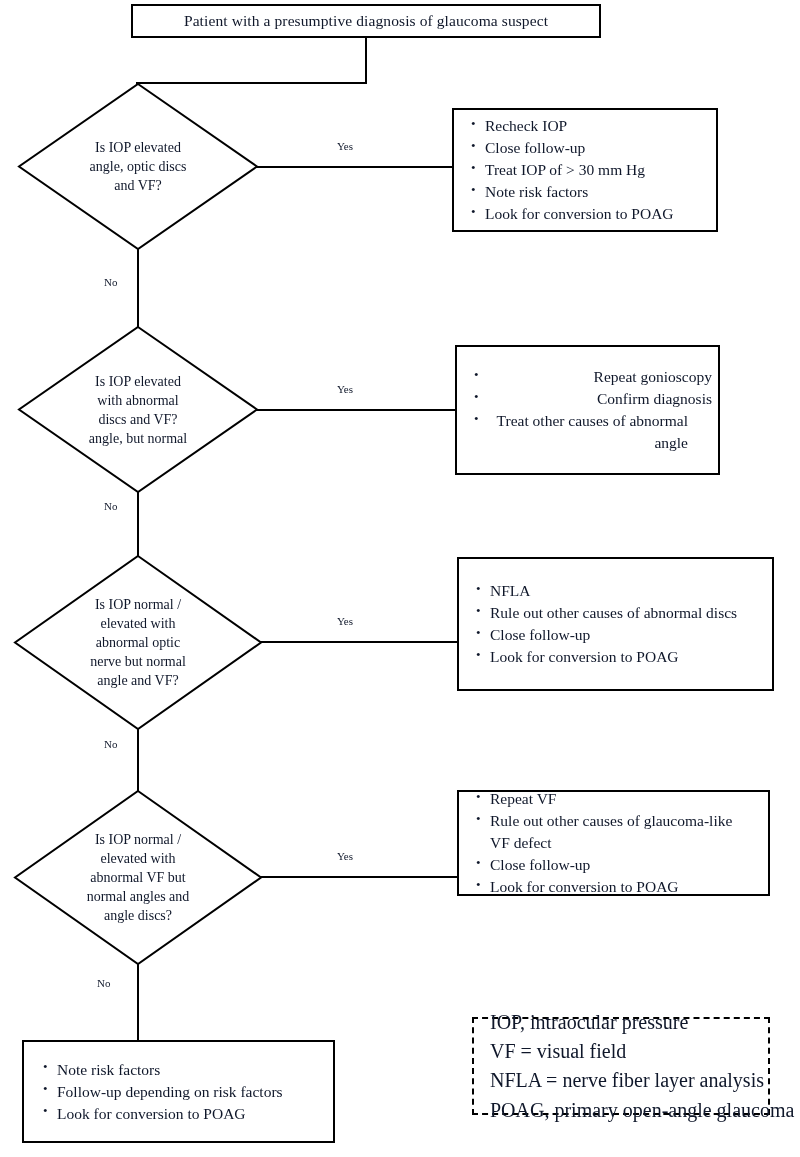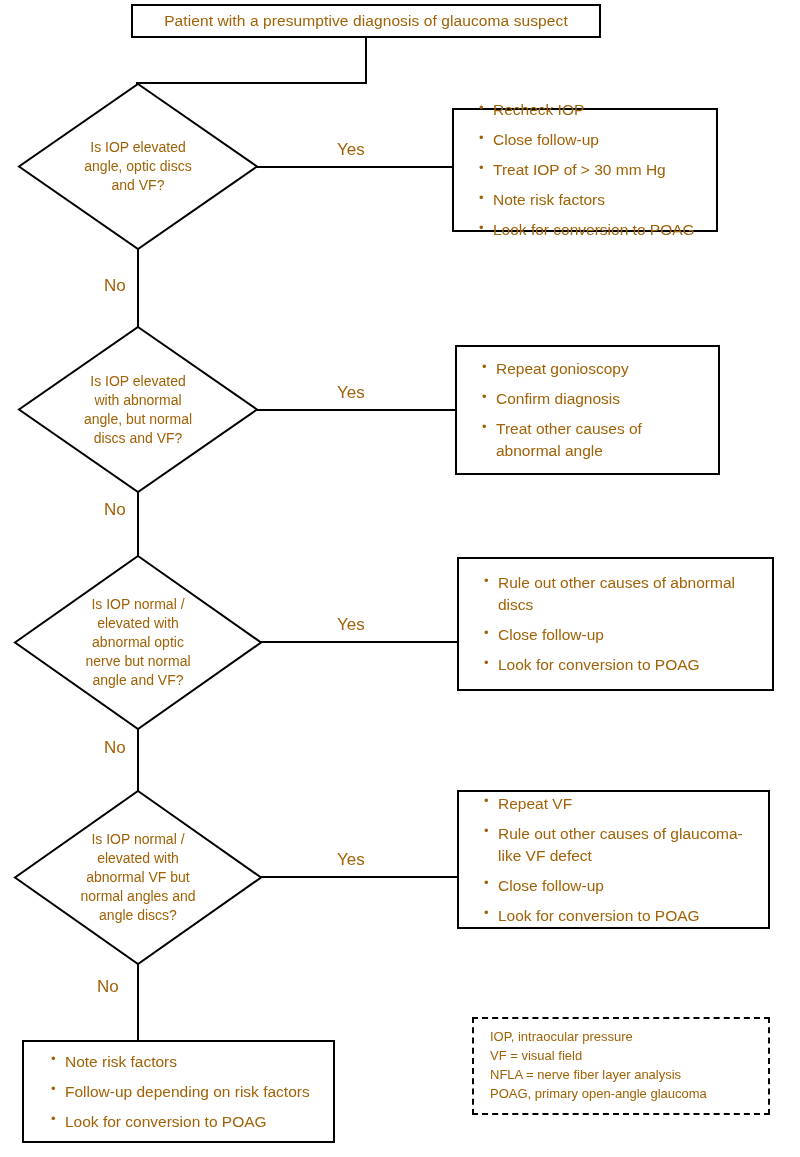--- a/index.html
+++ b/index.html
@@ -6,22 +6,22 @@
   html, body {
     margin: 0;
     padding: 0;
     background: #ffffff;
   }
   #page {
     position: relative;
     width: 800px;
     height: 1157px;
     background: #ffffff;
-    font-family: Liberation Sans, sans-serif;
-    color: #a16207;
+    font-family: Liberation Serif, serif;
+    color: #0f172a;
     overflow: hidden;
   }
 
   
   .box {
     position: absolute;
     box-sizing: border-box;
     border: 2px solid #000;
     background: #fff;
   }
@@ -41,21 +41,21 @@
   ul.bullets {
     list-style: none;
     margin: 0;
     padding: 0;
   }
   ul.bullets li {
     font-size: 15.5px;
     line-height: 1.42;
     position: relative;
     padding-left: 14px;
-    margin: 8px;
+    margin: 0;
   }
   ul.bullets li::before {
     content: "\2022";
     position: absolute;
     left: 0;
     top: -0.5px;
     font-size: 13px;
   }
   .box-inner {
     position: absolute;
@@ -67,21 +67,21 @@
 
   
   .legend-lines {
     position: absolute;
     top: 50%;
     transform: translateY(-50%);
     left: 16px;
     right: 6px;
   }
   .legend-lines div {
-    font-size: 13px;
+    font-size: 20px;
     line-height: 1.46;
     white-space: nowrap;
   }
 
   
   .diamond-wrap { position: absolute; }
   .diamond-wrap svg { position: absolute; left: 0; top: 0; overflow: visible; }
   .diamond-text {
     position: absolute;
     left: 0;
@@ -96,21 +96,21 @@
   .diamond-text div { white-space: nowrap; }
 
   
   .ln { position: absolute; background: #000; }
   .ln.h { height: 2px; }
   .ln.v { width: 2px; }
 
   
   .edge-label {
     position: absolute;
-    font-size: 17px;
+    font-size: 11px;
     white-space: nowrap;
   }
 </style>
 </head>
 <body>
 
 <div id="page">
 
   <div class="box title-box" style="left:131px; top:4px; width:470px; height:34px;">
     <span>Patient with a presumptive diagnosis of glaucoma suspect</span>
@@ -148,32 +148,32 @@
     </div>
   </div>
 
   <div class="diamond-wrap" style="left:18px; top:326px; width:240px; height:167px;">
     <svg width="240" height="167" viewBox="0 0 240 167">
       <polygon points="120,1 239,83.5 120,166 1,83.5" fill="#ffffff" stroke="#000000" stroke-width="2"></polygon>
     </svg>
     <div class="diamond-text">
       <div>Is IOP elevated</div>
       <div>with abnormal</div>
+      <div>discs and VF?</div>
       <div>angle, but normal</div>
-      <div>discs and VF?</div>
     </div>
   </div>
 
   <div class="ln h" style="left:256px; top:409px; width:200px;"></div>
   <div class="edge-label" style="left:337px; top:383px;">Yes</div>
 
   <div class="ln v" style="left:137px; top:492px; height:80px;"></div>
   <div class="edge-label" style="left:104px; top:500px;">No</div>
 
-  <div class="box" style="left:455px; top:345px; width:265px; height:130px;">
+  <div class="box" style="left:455px; top:345px; width:265px; height:130px;text-align:right;">
     <div class="box-inner">
       <ul class="bullets">
         <li>Repeat gonioscopy</li>
         <li>Confirm diagnosis</li>
         <li style="padding-right:24px;">Treat other causes of abnormal angle</li>
       </ul>
     </div>
   </div>
 
   <div class="diamond-wrap" style="left:14px; top:555px; width:248px; height:175px;">
@@ -191,20 +191,21 @@
 
   <div class="ln h" style="left:260px; top:641px; width:197px;"></div>
   <div class="edge-label" style="left:337px; top:615px;">Yes</div>
 
   <div class="ln v" style="left:137px; top:729px; height:78px;"></div>
   <div class="edge-label" style="left:104px; top:738px;">No</div>
 
   <div class="box" style="left:457px; top:557px; width:317px; height:134px;">
     <div class="box-inner">
       <ul class="bullets">
+        <li>NFLA</li>
         <li>Rule out other causes of abnormal discs</li>
         <li>Close follow-up</li>
         <li>Look for conversion to POAG</li>
       </ul>
     </div>
   </div>
 
   <div class="diamond-wrap" style="left:14px; top:790px; width:248px; height:175px;">
     <svg width="248" height="175" viewBox="0 0 248 175">
       <polygon points="124,1 247,87.5 124,174 1,87.5" fill="#ffffff" stroke="#000000" stroke-width="2"></polygon>
@@ -217,21 +218,21 @@
       <div>angle discs?</div>
     </div>
   </div>
 
   <div class="ln h" style="left:260px; top:876px; width:197px;"></div>
   <div class="edge-label" style="left:337px; top:850px;">Yes</div>
 
   <div class="ln v" style="left:137px; top:964px; height:78px;"></div>
   <div class="edge-label" style="left:97px; top:977px;">No</div>
 
-  <div class="box" style="left:457px; top:790px; width:313px; height:139px;">
+  <div class="box" style="left:457px; top:790px; width:313px; height:106px;">
     <div class="box-inner">
       <ul class="bullets">
         <li>Repeat VF</li>
         <li style="padding-right:10px;">Rule out other causes of glaucoma-like VF defect</li>
         <li>Close follow-up</li>
         <li>Look for conversion to POAG</li>
       </ul>
     </div>
   </div>
 

